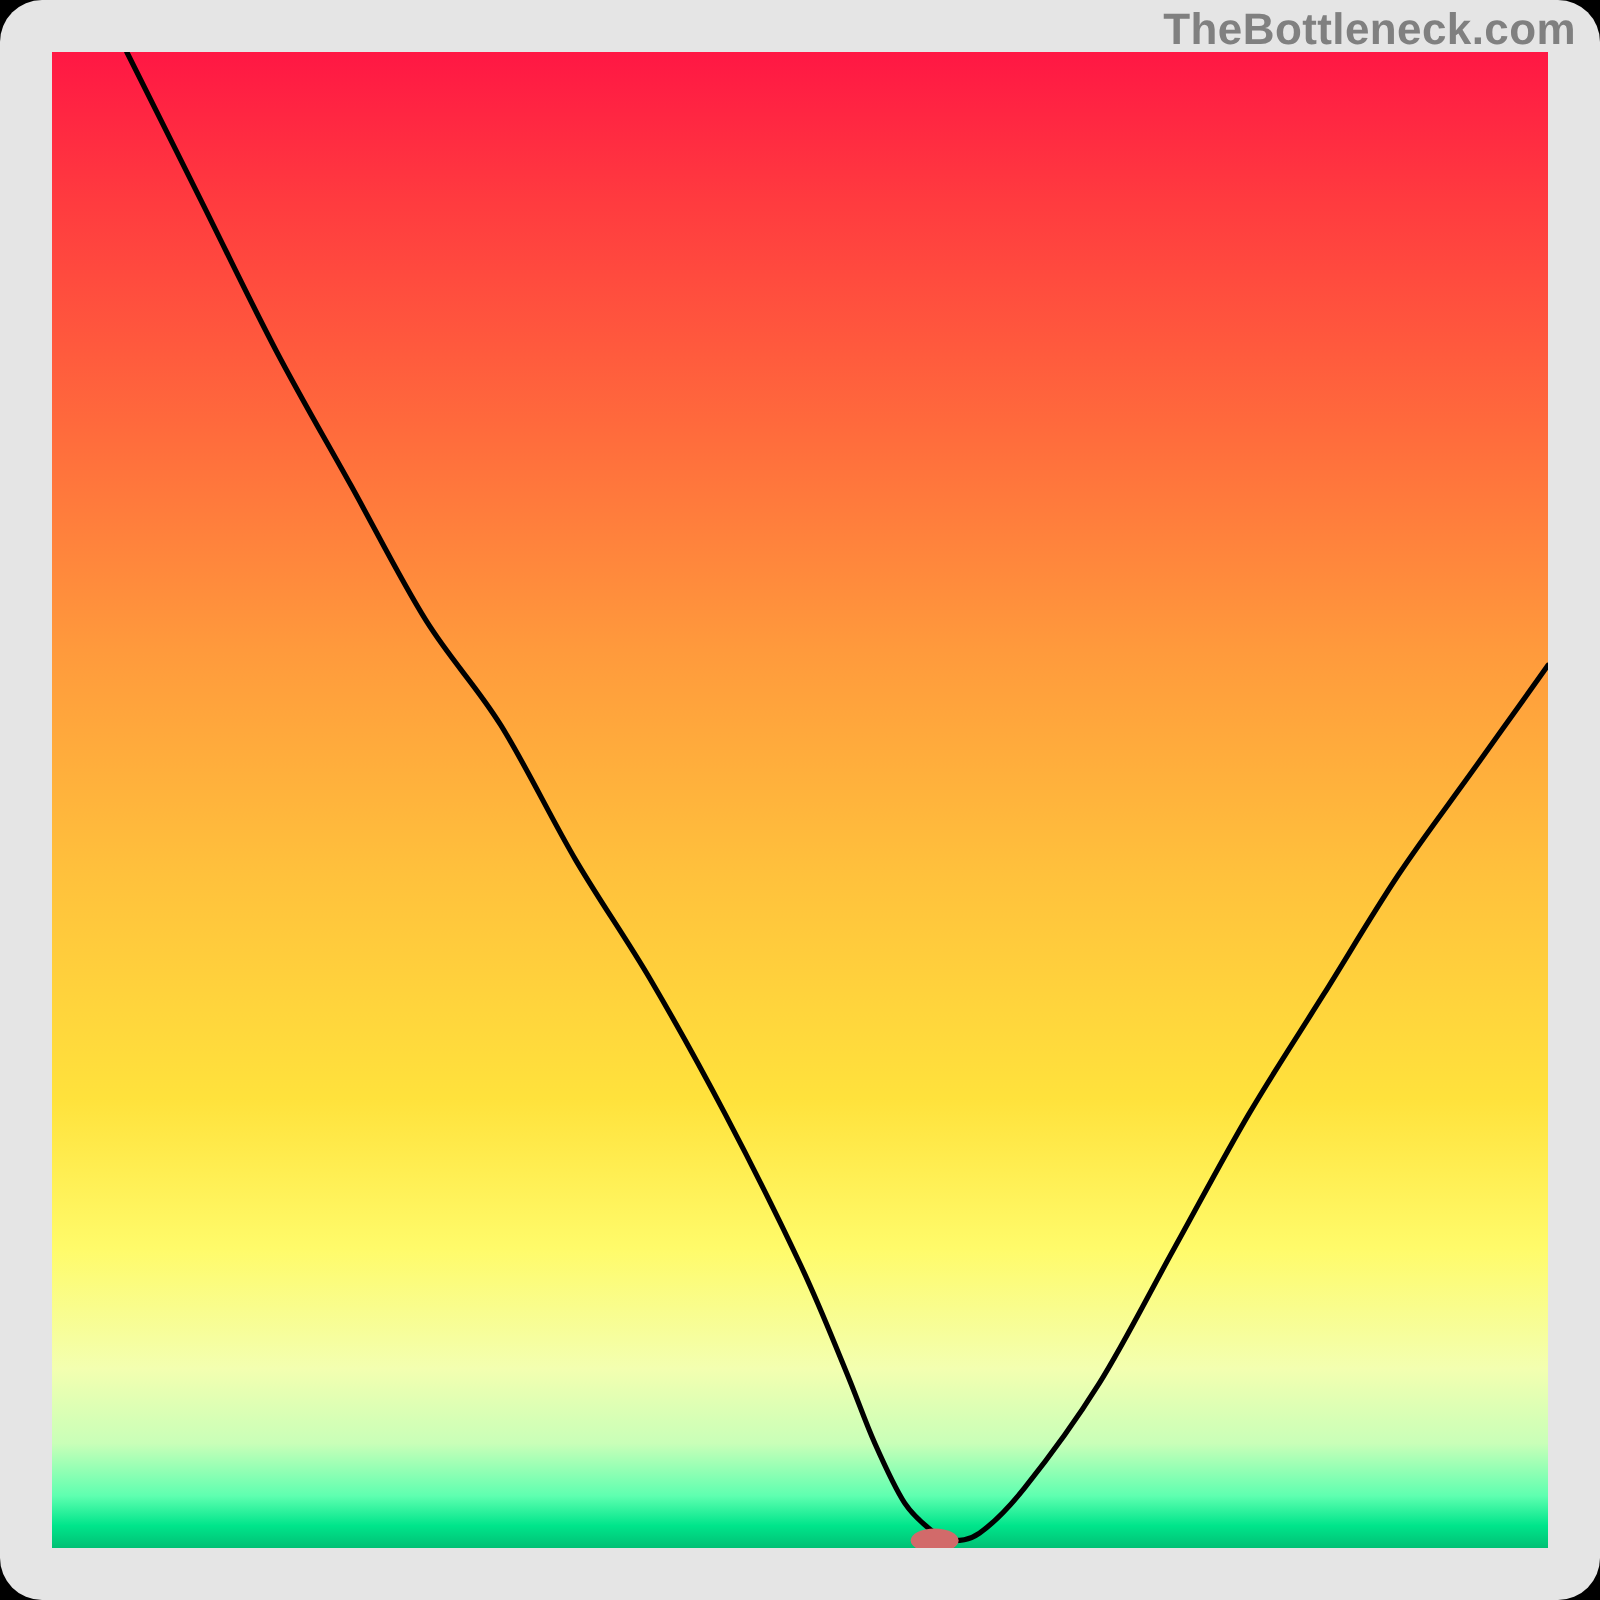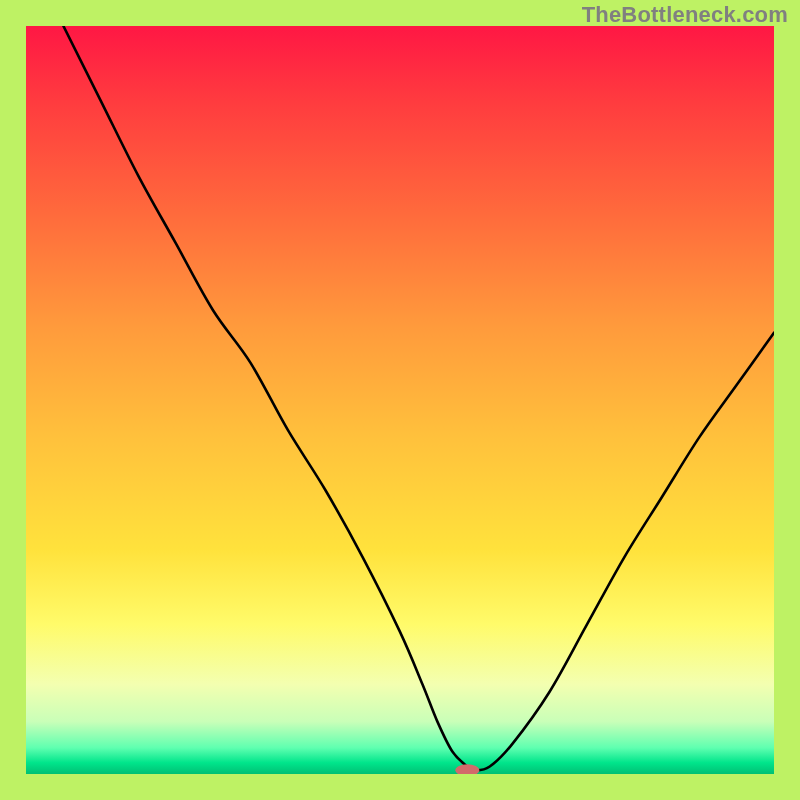--- a/index.html
+++ b/index.html
@@ -8,21 +8,22 @@
     width: 800px;
     height: 800px;
     background: #000;
     font-family: Arial, Helvetica, sans-serif;
     overflow: hidden;
   }
   .stage {
     position: relative;
     width: 800px;
     height: 800px;
-    background: #bef264;
+    background: #e5e5e5;
+    border-radius: 21px;
   }
   .watermark {
     position: absolute;
     top: 2px;
     right: 12px;
     color: #808080;
     font-size: 22px;
     font-weight: 600;
     letter-spacing: 0.2px;
     z-index: 10;

